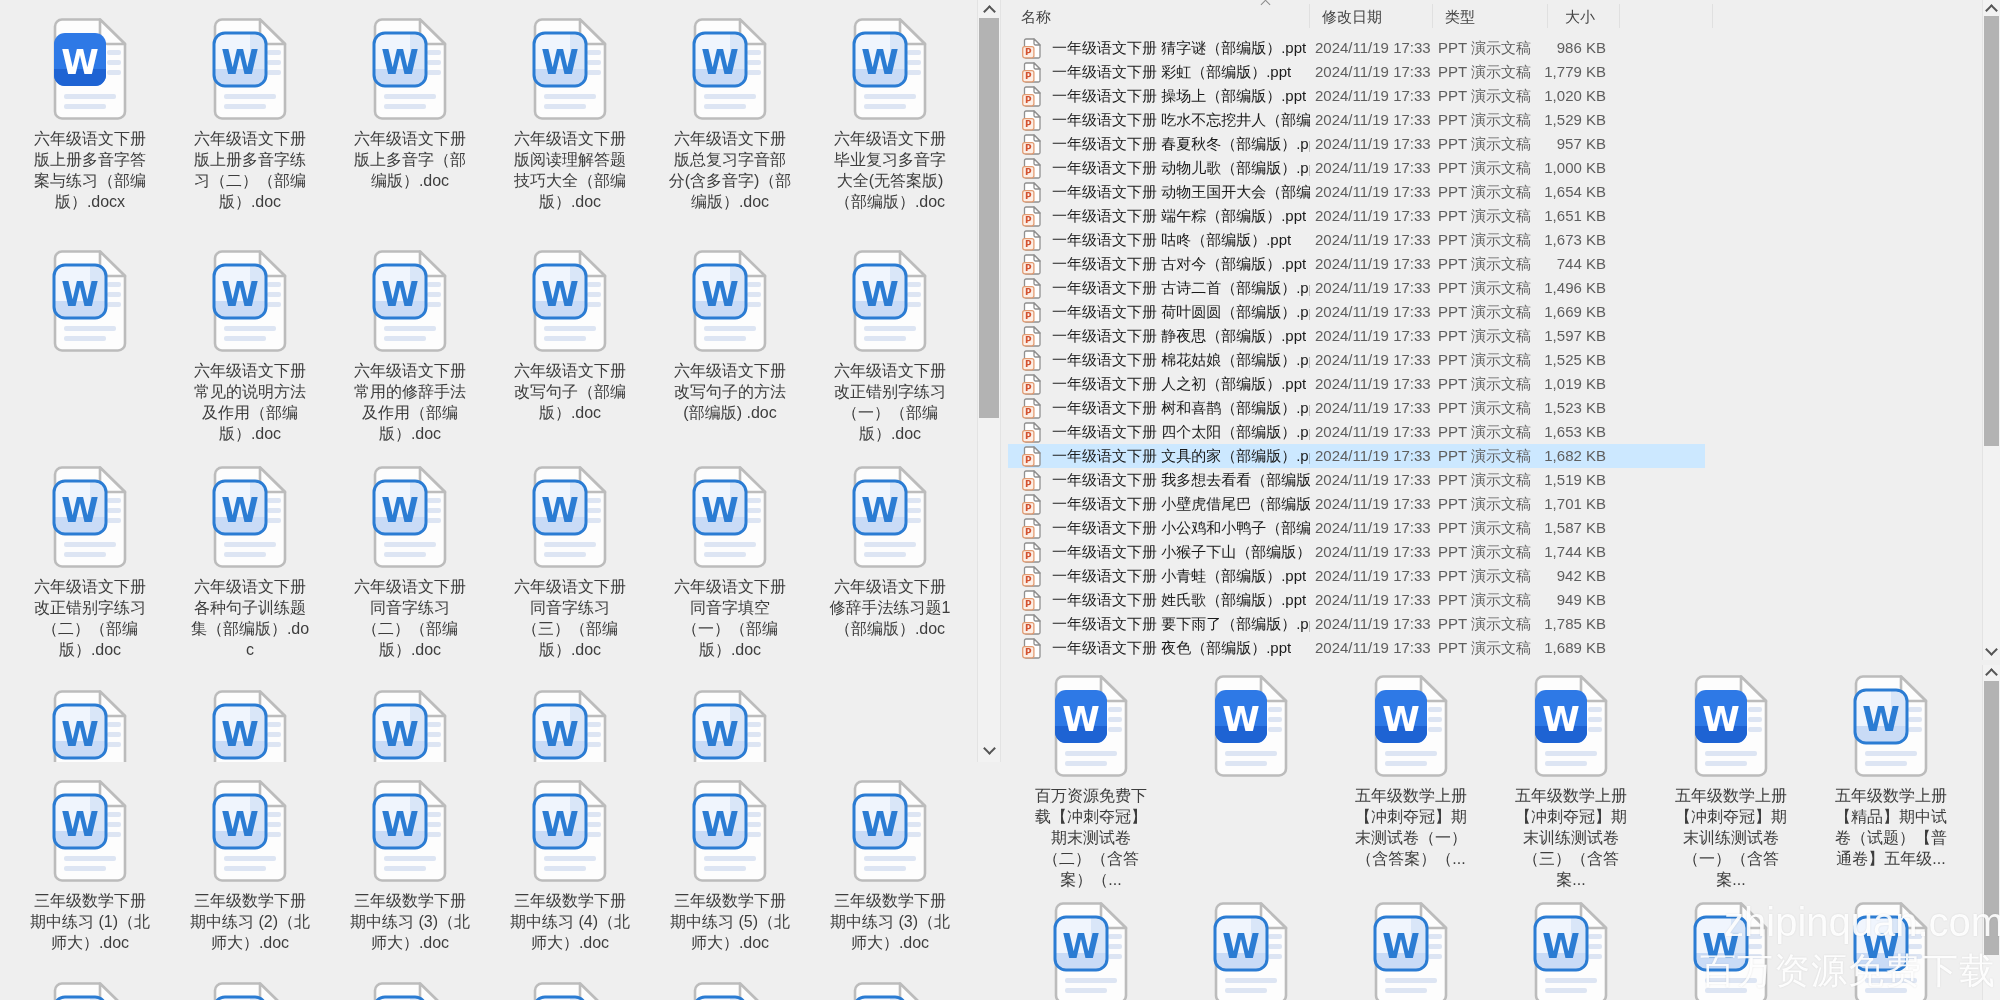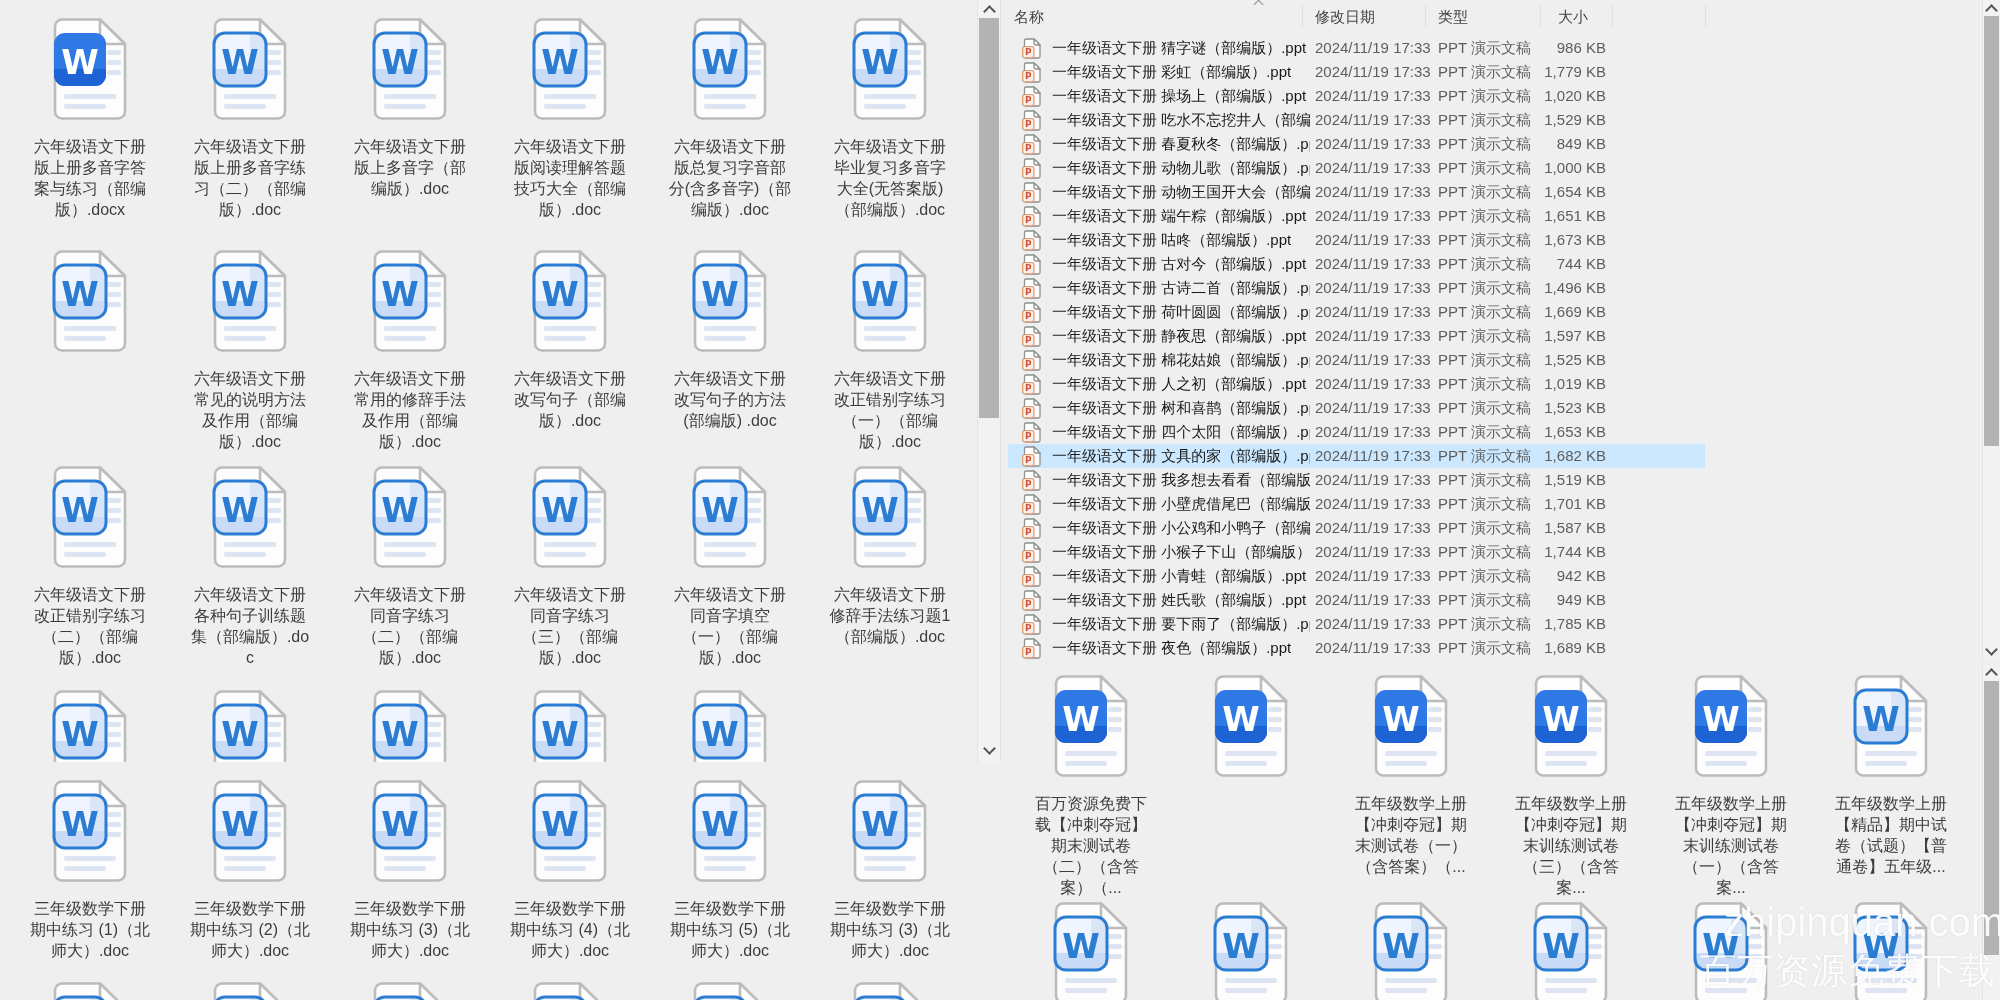--- a/index.html
+++ b/index.html
@@ -2,34 +2,34 @@
 <html><head>
 <meta charset="utf-8">
 <style>
   html,body{margin:0;padding:0;}
   body{font-family:"Liberation Sans","DejaVu Sans",sans-serif;background:#efefef;}
   #canvas{position:relative;width:2000px;height:1000px;background:#efefef;overflow:hidden;}
 
   
   .grid-section{position:absolute;overflow:hidden;}
   .grid-cell{position:absolute;width:160px;text-align:center;cursor:default;}
-  .grid-cell .lbl{margin:14px auto 0;width:124px;font-size:16px;line-height:21px;color:#3d3d3d;
+  .grid-cell .lbl{margin:6px auto 0;width:124px;font-size:16px;line-height:21px;color:#3d3d3d;
                   word-break:break-all;text-align:center;}
   .grid-cell svg{display:block;margin:0 auto;}
 
   
   .vscroll{position:absolute;background:#f2f2f2;border-left:1px solid #e3e3e3;border-right:1px solid #e3e3e3;}
   .vscroll .thumb{position:absolute;left:1px;right:1px;background:#b3b3b3;}
   .chev{position:absolute;width:7px;height:7px;border-left:2px solid #555;border-top:2px solid #555;}
   .chev.up{transform:rotate(45deg);}
   .chev.down{transform:rotate(225deg);}
 
   
   #list-panel{position:absolute;left:1008px;top:0;width:974px;height:665px;overflow:hidden;}
-  .list-header{position:absolute;top:0;left:0;height:32px;width:100%;font-size:15px;color:#444;}
+  .list-header{position:absolute;top:0;left:7px;height:32px;width:100%;font-size:15px;color:#444;}
   .hcell{position:absolute;top:8px;cursor:default;}
   .hsep{position:absolute;top:4px;width:1px;height:24px;background:#e0e0e0;}
   .sort-chev{position:absolute;top:1px;width:6px;height:6px;border-left:1.5px solid #8a8a8a;border-top:1.5px solid #8a8a8a;transform:rotate(45deg);}
   .lrow{position:absolute;left:0;width:697px;height:24px;font-size:15px;color:#1a1a1a;cursor:default;}
   .lrow.sel{background:#cce8ff;}
   .lrow .ic{position:absolute;left:14px;top:2px;}
   .lrow .nm{position:absolute;left:44px;top:3px;max-width:258px;white-space:nowrap;overflow:hidden;}
   .lrow .dt{position:absolute;left:307px;top:3px;color:#5e5e5e;}
   .lrow .tp{position:absolute;left:430px;top:3px;color:#5e5e5e;}
   .lrow .sz{position:absolute;left:470px;top:3px;width:128px;text-align:right;color:#5e5e5e;}
@@ -703,21 +703,21 @@
         <div class="lrow" style="top: 132px;">
           <span class="ic"><svg width="19" height="21" viewBox="0 0 19 21">
               <path d="M4 1 h8 l6 6 v11.5 a1.5 1.5 0 0 1 -1.5 1.5 h-12.5 a1.5 1.5 0 0 1 -1.5 -1.5 v-16 a1.5 1.5 0 0 1 1.5 -1.5 Z" fill="#ffffff" stroke="#8f8f8f" stroke-width="1.3" stroke-linejoin="round"></path>
               <path d="M12 1 l6 6 h-4.5 a1.5 1.5 0 0 1 -1.5 -1.5 Z" fill="#ffffff" stroke="#8f8f8f" stroke-width="1.3" stroke-linejoin="round"></path>
               <rect x="0.7" y="8.6" width="11.2" height="11.2" rx="2" fill="#fcefe7" stroke="#e29b72" stroke-width="1.3"></rect>
               <text x="6.3" y="17.4" text-anchor="middle" font-family="DejaVu Sans, sans-serif" font-size="9" font-weight="bold" fill="#d35230">P</text>
             </svg></span>
           <span class="nm">一年级语文下册 春夏秋冬（部编版）.ppt</span>
           <span class="dt">2024/11/19 17:33</span>
           <span class="tp">PPT 演示文稿</span>
-          <span class="sz">849 KB</span>
+          <span class="sz">957 KB</span>
         </div>
         <div class="lrow" style="top: 156px;">
           <span class="ic"><svg width="19" height="21" viewBox="0 0 19 21">
               <path d="M4 1 h8 l6 6 v11.5 a1.5 1.5 0 0 1 -1.5 1.5 h-12.5 a1.5 1.5 0 0 1 -1.5 -1.5 v-16 a1.5 1.5 0 0 1 1.5 -1.5 Z" fill="#ffffff" stroke="#8f8f8f" stroke-width="1.3" stroke-linejoin="round"></path>
               <path d="M12 1 l6 6 h-4.5 a1.5 1.5 0 0 1 -1.5 -1.5 Z" fill="#ffffff" stroke="#8f8f8f" stroke-width="1.3" stroke-linejoin="round"></path>
               <rect x="0.7" y="8.6" width="11.2" height="11.2" rx="2" fill="#fcefe7" stroke="#e29b72" stroke-width="1.3"></rect>
               <text x="6.3" y="17.4" text-anchor="middle" font-family="DejaVu Sans, sans-serif" font-size="9" font-weight="bold" fill="#d35230">P</text>
             </svg></span>
           <span class="nm">一年级语文下册 动物儿歌（部编版）.ppt</span>
           <span class="dt">2024/11/19 17:33</span>

